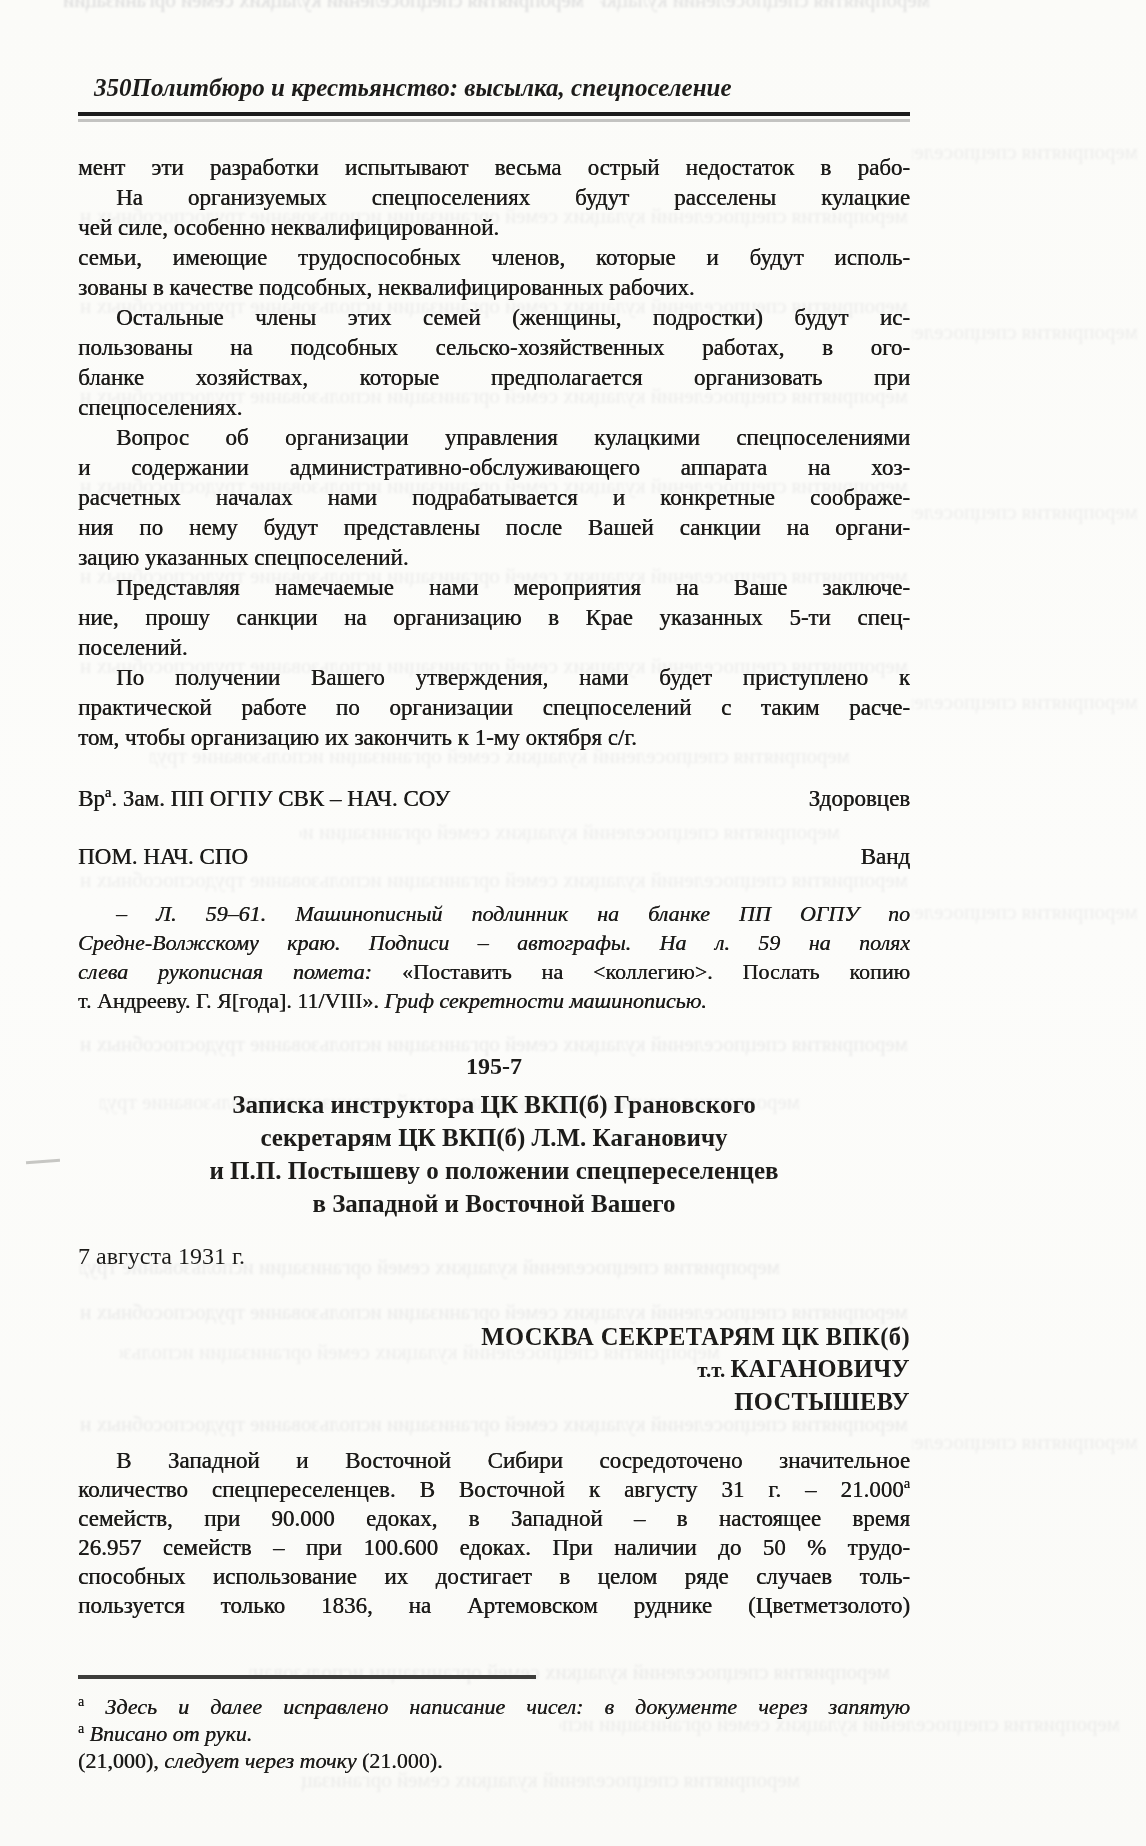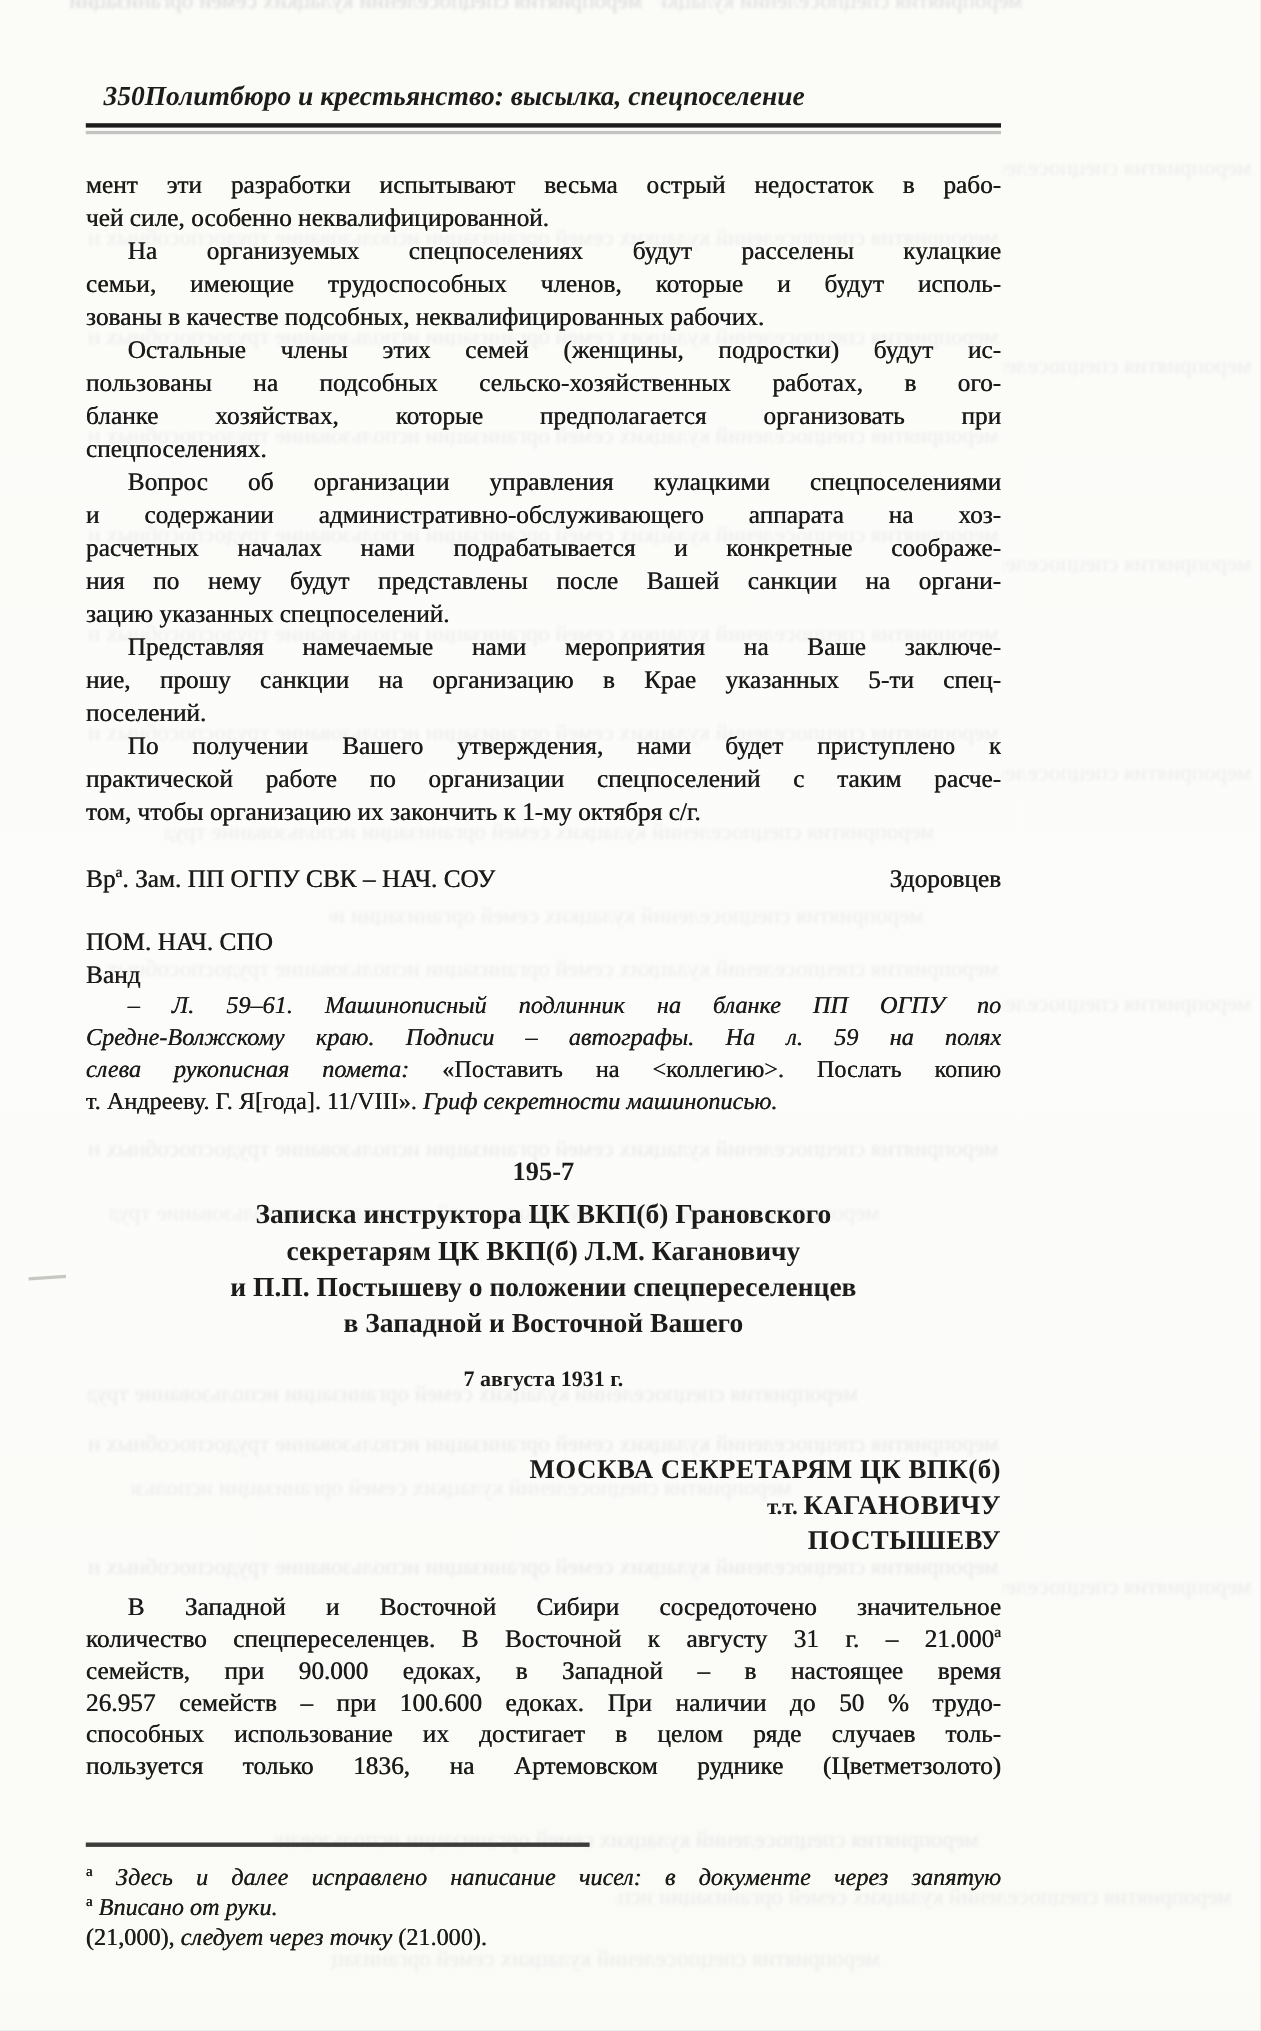--- a/index.html
+++ b/index.html
@@ -37,22 +37,22 @@
   
   .arch { font-size:22px; font-style:italic; text-shadow:.35px 0 0 currentColor; }
   .arch .jline { height:29px; line-height:29px; }
   .roman { font-style:normal; }
 
   
   .doc-number { position:absolute; left:78px; top:1053px; width:832px; text-align:center;
                 font-weight:bold; font-size:24px; }
   .doc-title { position:absolute; left:78px; top:1088px; width:832px; text-align:center;
                font-weight:bold; font-size:25px; line-height:33px; }
-  .doc-date { position:absolute; left:78px; top:1243px; width:832px; text-align:center;
-              font-weight:bold; font-size:20px; }
+  .doc-date { position:absolute; left:78px; top:1243px; width:832px; text-align:left;
+              font-weight:normal; font-size:24px; }
   .address { position:absolute; left:78px; top:1321px; width:832px; text-align:right;
              font-weight:bold; font-size:24.5px; line-height:32px; letter-spacing:.4px; }
   .address .prefix { font-size:21px; letter-spacing:0; }
   .doc-body .jline { height:29px; line-height:29px; }
 
   
   .fn-rule { position:absolute; left:78px; top:1675px; width:458px; height:3.5px; background:#3d3d3b; filter:blur(.4px); }
   .fn { font-size:22px; text-shadow:.3px 0 0 currentColor; }
   .fn .jline { height:27px; line-height:27px; }
   .fn .it { font-style:italic; }
@@ -99,22 +99,22 @@
 
   <div class="header-row">
     <span>350</span>
     <span>Политбюро и крестьянство: высылка, спецпоселение</span>
   </div>
   <div class="rule-main"></div>
   <div class="rule-shadow"></div>
 
   <div class="block doc-text" style="top:153px;">
     <div class="jline">мент эти разработки испытывают весьма острый недостаток в рабо-</div>
+    <div class="jline indent">На организуемых спецпоселениях будут расселены кулацкие</div>
     <div class="jline last">чей силе, особенно неквалифицированной.</div>
-    <div class="jline indent">На организуемых спецпоселениях будут расселены кулацкие</div>
     <div class="jline">семьи, имеющие трудоспособных членов, которые и будут исполь-</div>
     <div class="jline last">зованы в качестве подсобных, неквалифицированных рабочих.</div>
     <div class="jline indent">Остальные члены этих семей (женщины, подростки) будут ис-</div>
     <div class="jline">пользованы на подсобных сельско-хозяйственных работах, в ого-</div>
     <div class="jline">бланке хозяйствах, которые предполагается организовать при</div>
     <div class="jline last">спецпоселениях.</div>
     <div class="jline indent">Вопрос об организации управления кулацкими спецпоселениями</div>
     <div class="jline">и содержании административно-обслуживающего аппарата на хоз-</div>
     <div class="jline">расчетных началах нами подрабатывается и конкретные соображе-</div>
     <div class="jline">ния по нему будут представлены после Вашей санкции на органи-</div>
@@ -124,21 +124,21 @@
     <div class="jline last">поселений.</div>
     <div class="jline indent">По получении Вашего утверждения, нами будет приступлено к</div>
     <div class="jline">практической работе по организации спецпоселений с таким расче-</div>
     <div class="jline last">том, чтобы организацию их закончить к 1-му октября с/г.</div>
   </div>
 
   <div class="sig-row" style="top:784px;">
     <span><span>Вр</span><sup>а</sup><span>. Зам. ПП ОГПУ СВК – НАЧ. СОУ</span></span>
     <span>Здоровцев</span>
   </div>
-  <div class="sig-row" style="top:842px;flex-direction:column;">
+  <div class="sig-row" style="top:842px;">
     <span>ПОМ. НАЧ. СПО</span>
     <span>Ванд</span>
   </div>
 
   <div class="block arch" style="top:899px;">
     <div class="jline indent">– Л. 59–61. Машинописный подлинник на бланке ПП ОГПУ по</div>
     <div class="jline">Средне-Волжскому краю. Подписи – автографы. На л. 59 на полях</div>
     <div class="jline"><span>слева рукописная помета: </span><span class="roman">«Поставить на &lt;коллегию&gt;. Послать копию</span></div>
     <div class="jline last"><span class="roman">т. Андрееву. Г. Я[года]. 11/VIII». </span><span>Гриф секретности машинописью.</span></div>
   </div>

